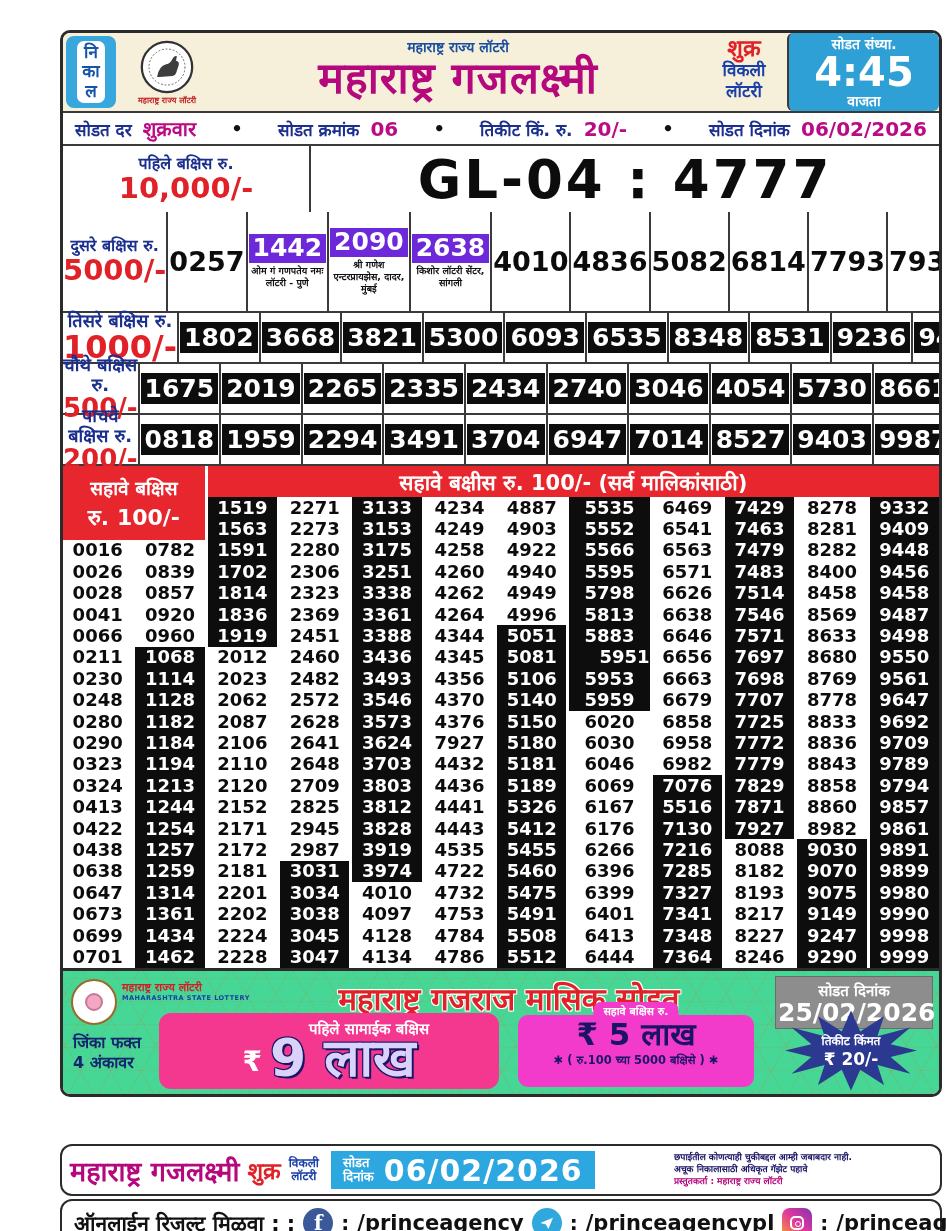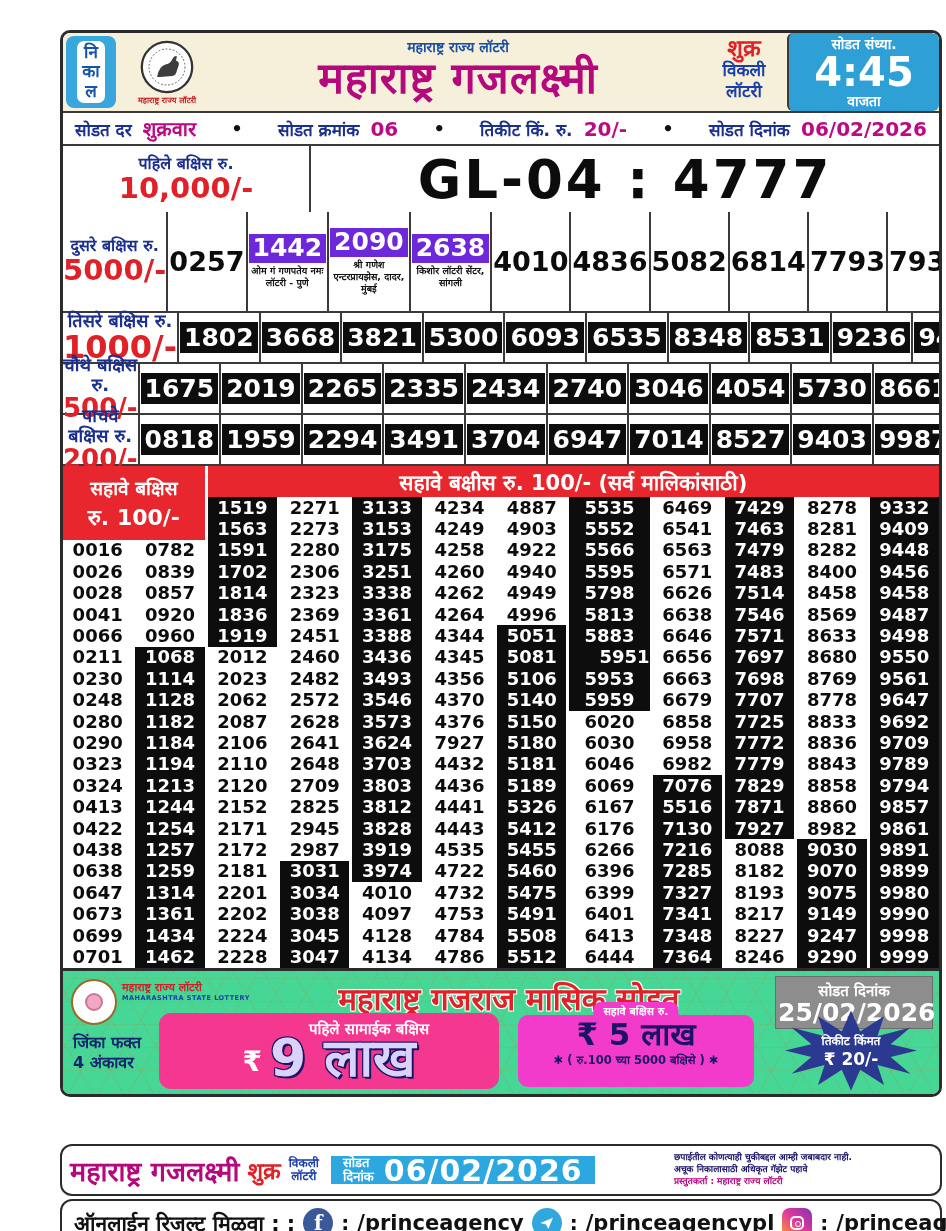--- a/index.html
+++ b/index.html
@@ -105,21 +105,21 @@
   .bn-star .s1{font-size:12px;font-weight:bold;}
   .bn-star .s2{font-size:17px;font-weight:bold;}
 
   
   .foot1,.foot2{border:2.5px solid #2b2b2b;border-radius:12px;background:#fff;margin-top:3px;}
   .fwrap{position:absolute;left:60px;width:882px;}
   .foot1{display:flex;align-items:center;height:52px;padding:0 8px;gap:8px;}
   .f1-title{font-size:27px;font-weight:bold;color:#b5087d;white-space:nowrap;}
   .f1-day{font-size:23px;font-weight:bold;color:#e02128;}
   .f1-weekly{font-size:12px;font-weight:bold;color:#1a3fa8;line-height:1.1;text-align:center;}
-  .f1-blue{display:flex;align-items:center;gap:10px;background:#2da7e0;color:#fff;height:28px;padding:0 12px;margin-left:4px;}
+  .f1-blue{display:flex;align-items:center;gap:10px;background:#2da7e0;color:#fff;height:38px;padding:0 12px;margin-left:4px;}
   .f1-blue .sm{font-size:13px;font-weight:bold;line-height:1.1;}
   .f1-blue .dt{font-size:30px;font-weight:bold;letter-spacing:1px;}
   .f1-disc{margin-left:auto;width:258px;font-size:9px;font-weight:bold;color:#1a1464;line-height:1.3;}
   .f1-disc .m{color:#b5087d;}
   .foot2{display:flex;align-items:center;height:48px;padding:0 12px;gap:8px;}
   .f2-lbl{font-size:21px;font-weight:bold;color:#111;white-space:nowrap;}
   .sep{font-size:20px;font-weight:bold;color:#111;}
   .handle{font-size:21px;font-weight:bold;color:#111;white-space:nowrap;}
   .icn{width:30px;height:30px;border-radius:50%;display:flex;align-items:center;justify-content:center;flex:0 0 auto;}
   .icn-fb{background:#3b5998;color:#fff;font-size:20px;font-weight:bold;font-family:"DejaVu Serif",serif;}

